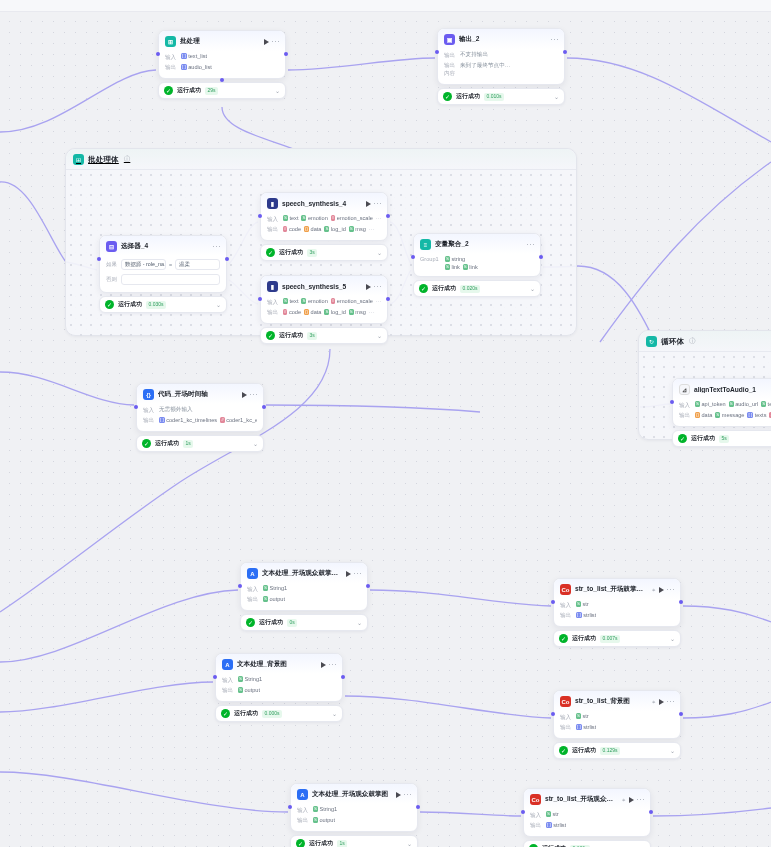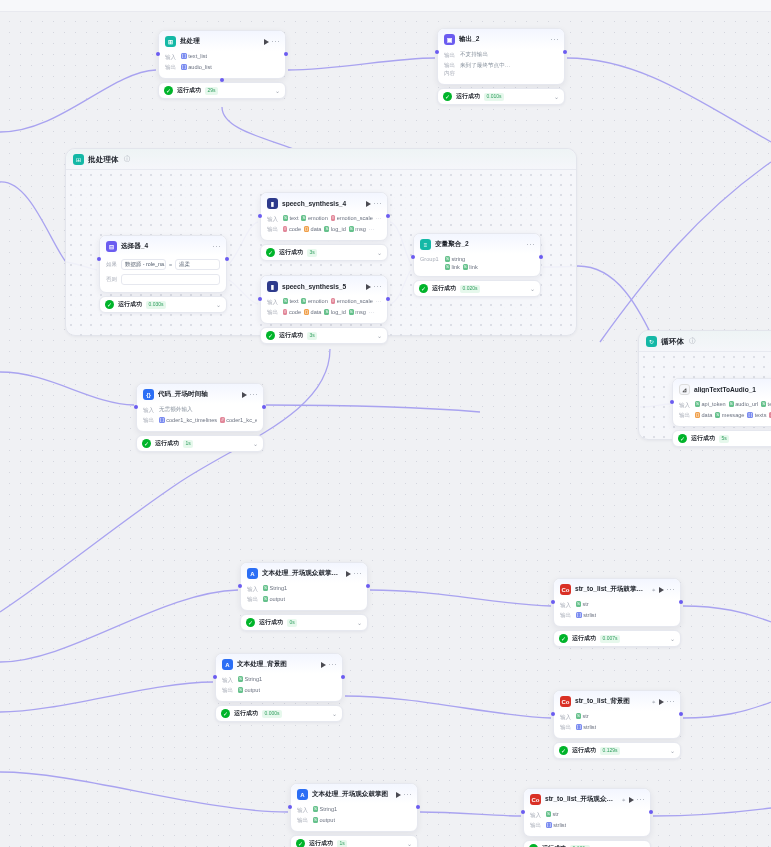--- a/index.html
+++ b/index.html
@@ -202,21 +202,21 @@
       <path d="M 420 800 C 460 800, 490 804, 521 804"></path>
 
       <path d="M 683 594 C 720 594, 745 600, 771 610"></path>
       <path d="M 683 706 C 720 706, 745 700, 771 690"></path>
       <path d="M 653 804 C 700 804, 740 800, 771 796"></path>
 
       <path d="M 771 150 C 700 200, 650 260, 600 330"></path>
     </svg>
 
     <div id="groups-layer">
-        <div class="group" style="left: 65px; top: 136px; width: 512px; height: 188px;">
+        <div class="group" style="left: 65px; top: 136px; width: 512px; height: 188px; text-decoration: underline;">
           <div class="group-head">
             <span class="gicon" style="background: rgb(20, 184, 166);">⊞</span>
             <span class="group-title">批处理体</span>
             <span class="ginfo">ⓘ</span>
           </div>
           <div class="group-body"></div>
         </div>
         <div class="group" style="left: 638px; top: 318px; width: 175px; height: 110px;">
           <div class="group-head">
             <span class="gicon" style="background: rgb(20, 184, 166);">↻</span>

